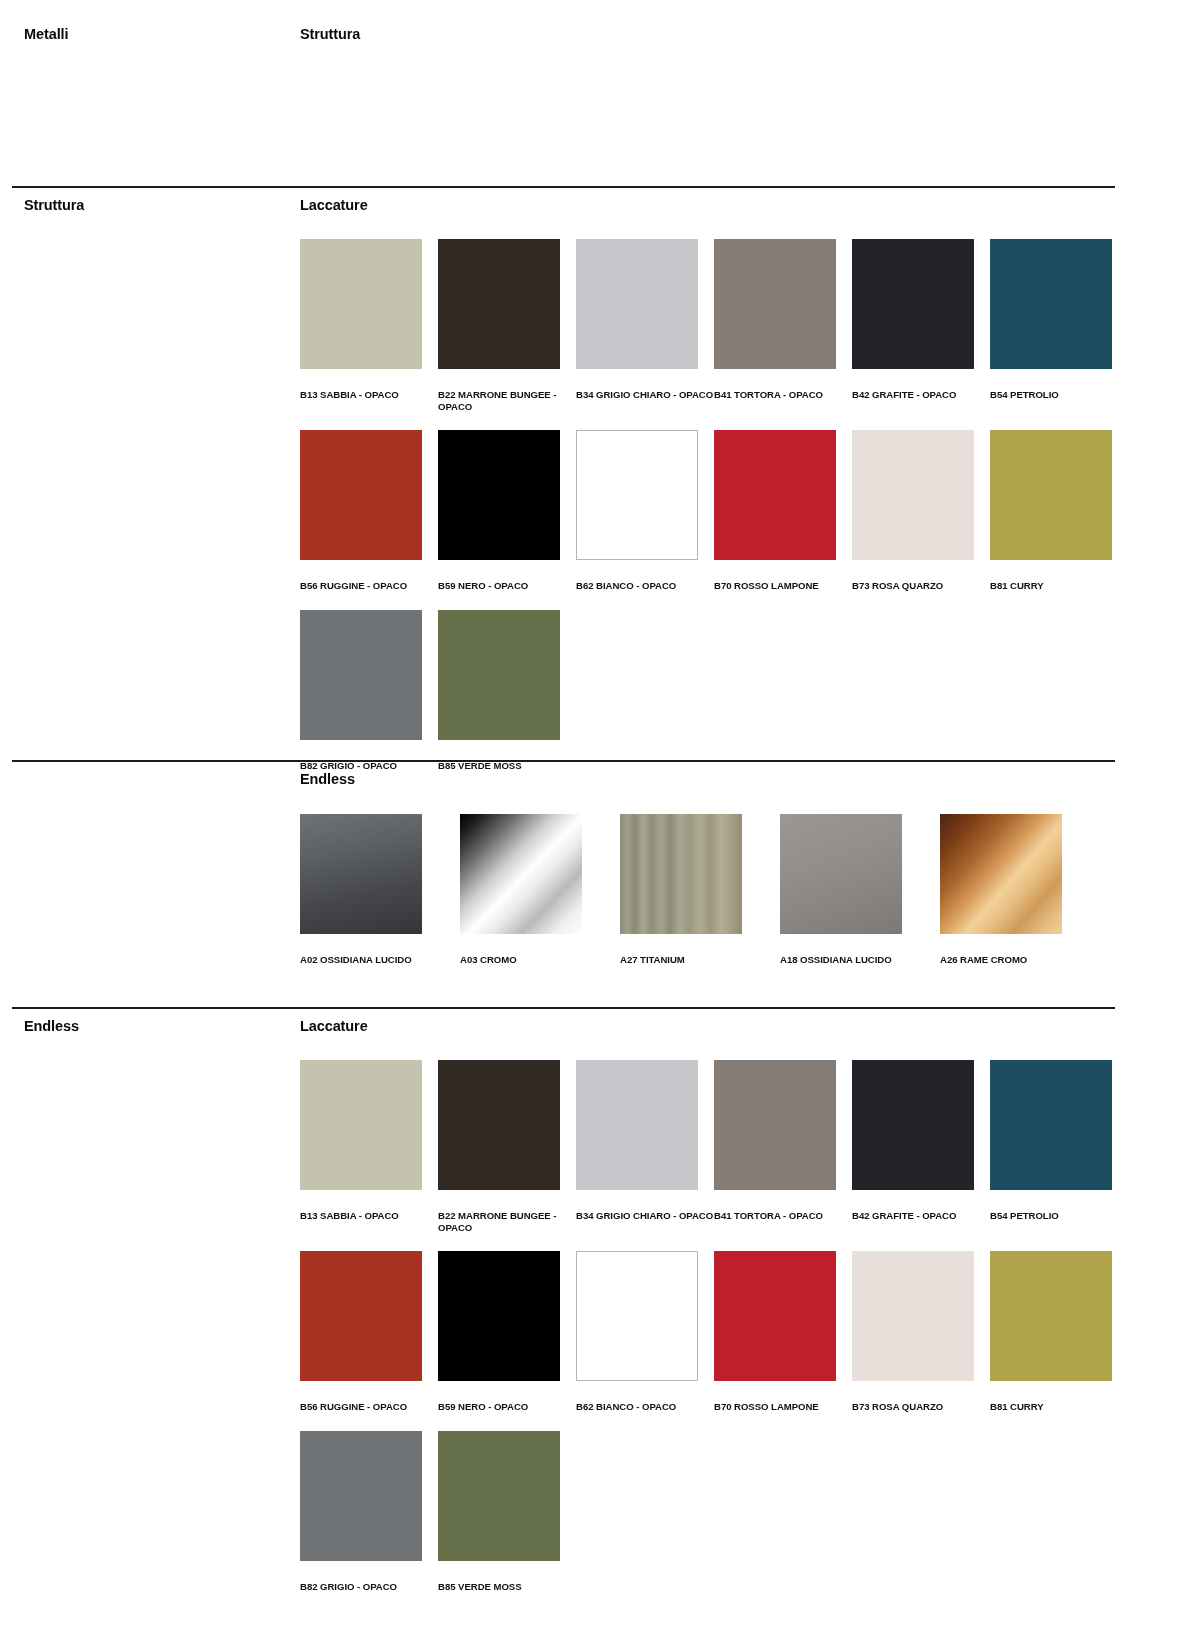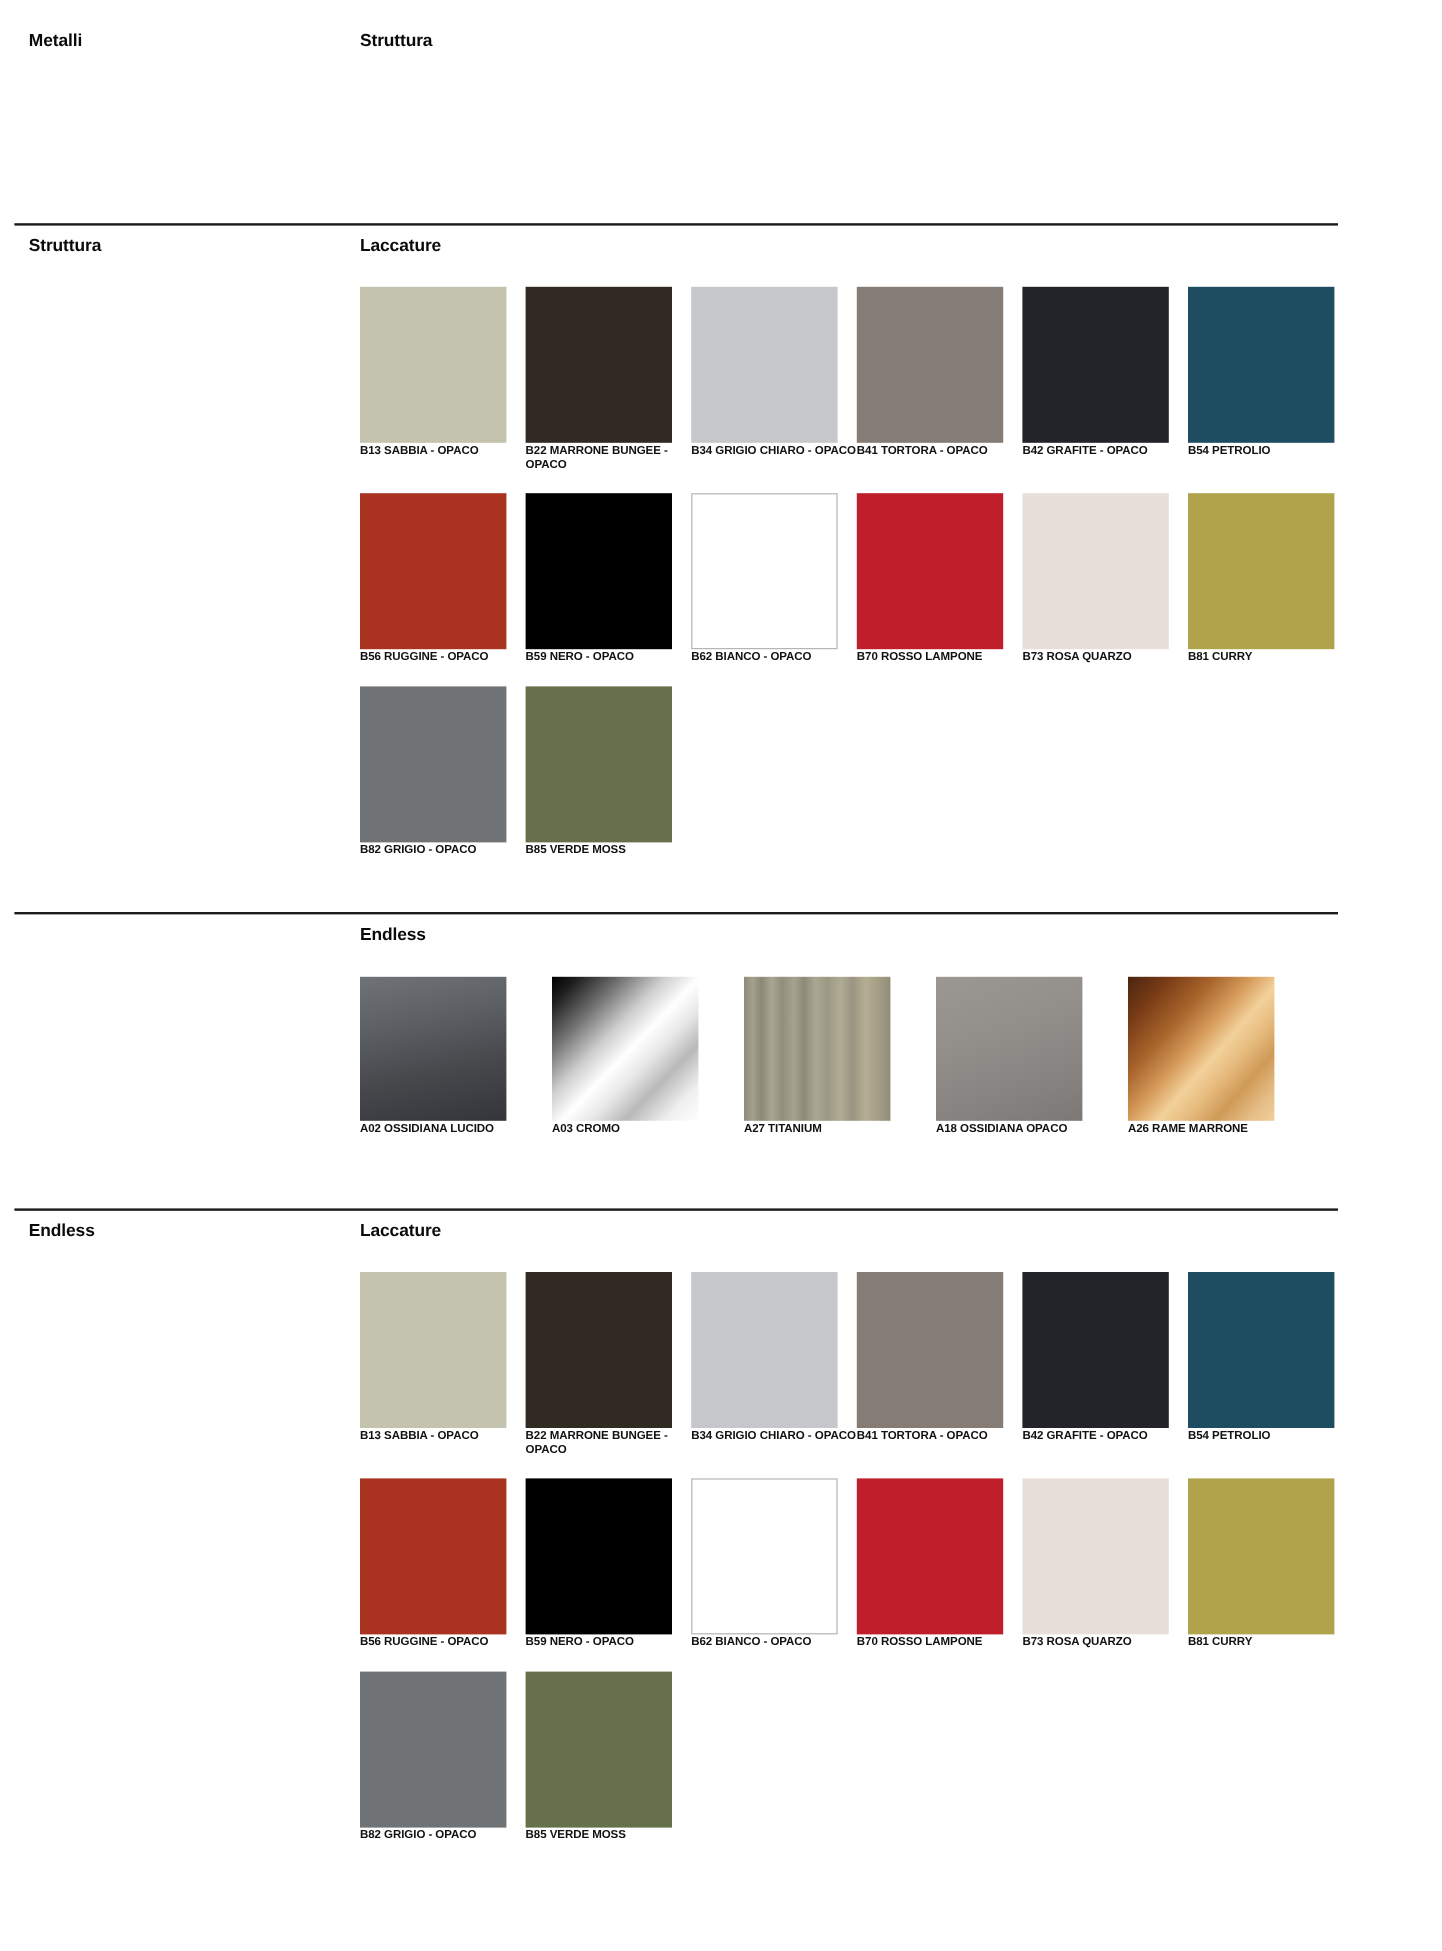--- a/index.html
+++ b/index.html
@@ -20,21 +20,21 @@
     font-size: 14.5px;
     line-height: 18px;
     color: #0a0a0a;
   }
   .swatch-label {
     font-size: 9.6px;
     font-weight: bold;
     line-height: 11.6px;
     letter-spacing: -0.05px;
     color: #111111;
-    margin-top: 1px;
+    margin-top: 20px;
     white-space: pre-line;
   }
 
   
   .rule {
     position: absolute;
     left: 12px;
     width: 1103px;
     height: 2px;
     background: #1b1b1b;
@@ -162,25 +162,25 @@
           <div class="cell metal">
             <div class="sw metal" style="background:linear-gradient(134deg,#000000 0%,#1d1d1d 9%,#6e6e6e 24%,#cfcfcf 40%,#ffffff 52%,#e8e8e8 62%,#b9b9b9 74%,#efefef 88%,#ffffff 100%);"></div>
             <div class="swatch-label">A03 CROMO</div>
           </div>
           <div class="cell metal">
             <div class="sw metal" style="background:linear-gradient(90deg,#8e8c79 0%,#a3a08b 6%,#8b8976 12%,#a8a590 19%,#918f7c 26%,#a5a28d 34%,#8d8b78 41%,#aaa792 49%,#9b9883 57%,#b0ab93 66%,#9a9581 74%,#b5ae93 83%,#a39d84 92%,#8f8c79 100%);"></div>
             <div class="swatch-label">A27 TITANIUM</div>
           </div>
           <div class="cell metal">
             <div class="sw metal" style="background:linear-gradient(160deg,#9b9793 0%,#928e8a 40%,#868280 75%,#7c7876 100%);"></div>
-            <div class="swatch-label">A18 OSSIDIANA OPACO</div>
+            <div class="swatch-label">A18 OSSIDIANA LUCIDO</div>
           </div>
           <div class="cell metal">
             <div class="sw metal" style="background:linear-gradient(131deg,#4a2410 0%,#7a3d16 16%,#a9652c 32%,#d79c5c 46%,#f2d19a 57%,#e8bd81 66%,#cf9a57 78%,#e6bd86 90%,#f0cf9d 100%);"></div>
-            <div class="swatch-label">A26 RAME MARRONE</div>
+            <div class="swatch-label">A26 RAME CROMO</div>
           </div>
         </div>
     </div>
   </div>
 
   <div class="rule" style="top:1007px;"></div>
 
   <div class="row" style="top:1017px;">
     <div class="col-left">
       <div class="h-sect">Endless</div>

